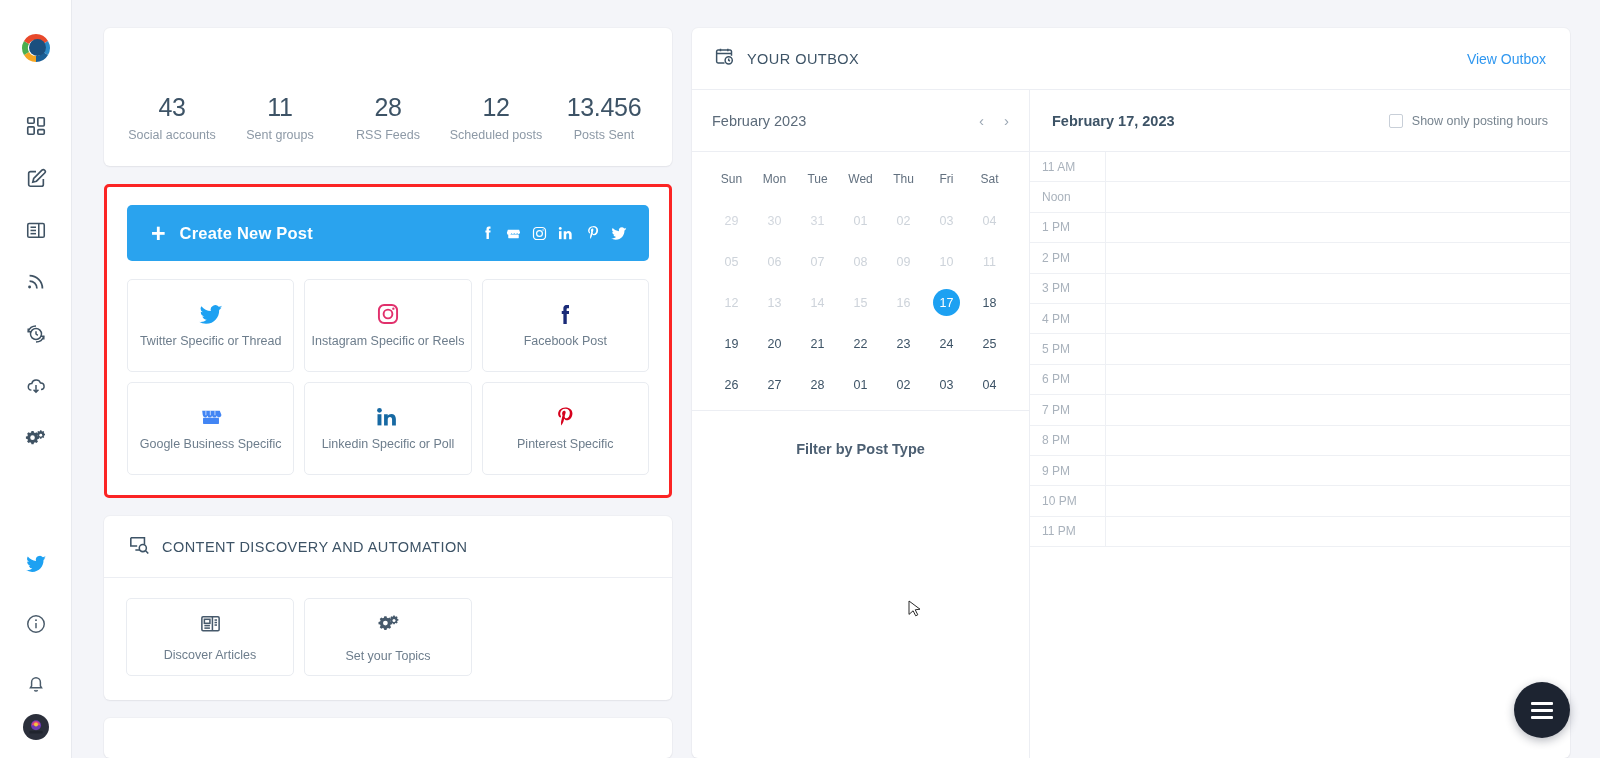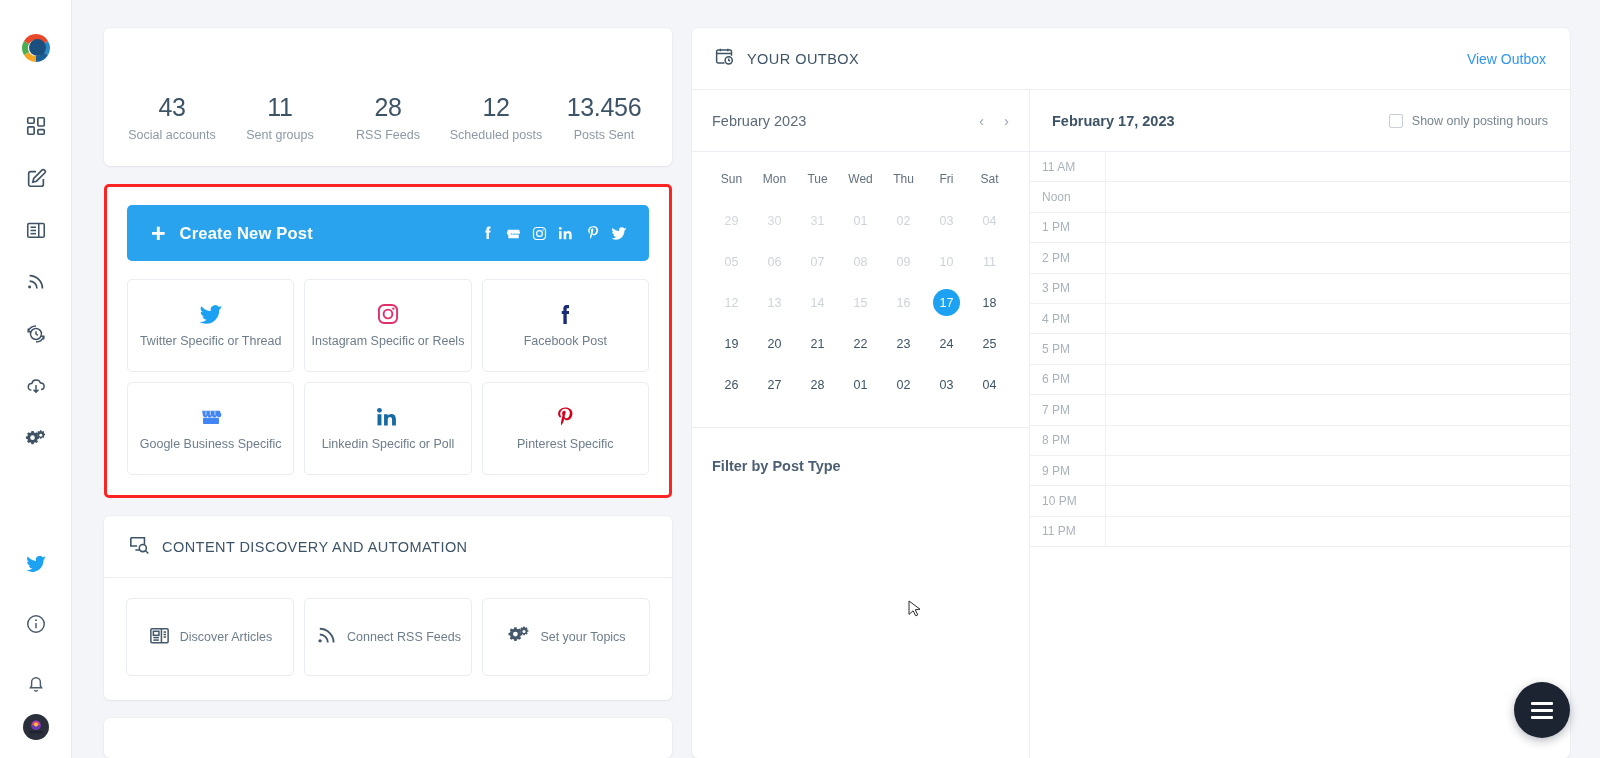--- a/index.html
+++ b/index.html
@@ -80,21 +80,21 @@
   .tile-ico { height: 22px; display: flex; align-items: center; justify-content: center; }
   .tile-lbl { font-size: 12.5px; color: #6d7d8c; }
 
   
   .cd-head { height: 62px; display: flex; align-items: center; gap: 12px;
     padding: 0 24px; border-bottom: 1px solid #eceef3; }
   .cd-title { font-size: 14.5px; color: #3d5366; letter-spacing: .45px; }
   .cd-body { padding: 20px 22px 24px 22px; }
   .cd-grid { display: grid; grid-template-columns: repeat(3, 1fr); gap: 10px; }
   .cd-tile { border: 1px solid #e9ecf1; border-radius: 5px; height: 78px;
-    display: flex; flex-direction: row; align-items: center; justify-content: center;
+    display: flex; flex-direction: column; align-items: center; justify-content: center;
     gap: 9px; cursor: pointer; color: #42566a; }
   .cd-tile-lbl { font-size: 12.5px; color: #6d7d8c; }
 
   .stub-card { height: 40px; flex: 0 0 40px; }
 
   
   .outbox { background:#fff; border-radius: 6px; height: 730px;
     box-shadow: 0 1px 2px rgba(30,40,60,.06), 0 0 0 1px rgba(30,40,60,.025);
     display: flex; flex-direction: column; overflow: hidden; }
   .ob-head { height: 62px; display: flex; align-items: center; justify-content: space-between;
@@ -113,21 +113,21 @@
   .cal-grid { padding: 14px 18px 0 18px; }
   .cal-row { display: grid; grid-template-columns: repeat(7, 1fr); }
   .cal-dow { font-size: 12px; color: #62707f; text-align: center; padding: 6px 0 14px 0; }
   .cal-day { font-size: 12.5px; text-align: center; height: 41px;
     display: flex; align-items: center; justify-content: center; cursor: pointer; }
   .cal-day.out { color: #d2d7de; }
   .cal-day.dim { color: #cdd3da; }
   .cal-day.on { color: #3d5366; }
   .cal-day .pill { width: 27px; height: 27px; border-radius: 50%; background: #1da1f2; color:#fff;
     display: flex; align-items: center; justify-content: center; font-size: 12.5px; }
-  .filter-sec { border-top: 1px solid #eceef3; margin-top: 22px; padding: 30px 20px 0 20px; }
+  .filter-sec { border-top: 1px solid #eceef3; margin-top: 5px; padding: 30px 20px 0 20px; text-align: center; }
   .filter-title { font-size: 14.5px; font-weight: bold; color: #4c5f72; }
 
   .day-col { flex: 1; display: flex; flex-direction: column; }
   .day-head { height: 62px; display: flex; align-items: center; justify-content: space-between;
     padding: 0 22px 0 22px; border-bottom: 1px solid #eceef3; }
   .day-date { font-size: 14.5px; font-weight: bold; color: #3d5366; }
   .day-chk { display: flex; align-items: center; gap: 9px; cursor: pointer; }
   .chkbox { width: 14px; height: 14px; border: 1px solid #c8cfd8; border-radius: 2px; background:#fff; }
   .chk-lbl { font-size: 12.5px; color: #77848f; }
   .slots { flex: 1; }
@@ -405,30 +405,20 @@
                   <line x1="14" y1="5" x2="14" y2="19.5"></line>
                   <rect x="5.6" y="7.6" width="5.8" height="4.2"></rect>
                   <line x1="5.6" y1="14.2" x2="11.4" y2="14.2"></line>
                   <line x1="5.6" y1="16.8" x2="11.4" y2="16.8"></line>
                   <line x1="16.2" y1="8.4" x2="18.8" y2="8.4"></line>
                   <line x1="16.2" y1="11" x2="18.8" y2="11"></line>
                   <line x1="16.2" y1="13.6" x2="18.8" y2="13.6"></line>
                 </svg>
               </span>
               <span class="cd-tile-lbl">Discover Articles</span>
-            </div>
-            <div class="cd-tile">
-              <span>
-                <svg width="23" height="23" viewBox="0 0 24 24" fill="none" stroke="#46596b" stroke-width="2">
-                  <circle cx="5.3" cy="17.6" r="1.8" fill="#46596b" stroke="none"></circle>
-                  <path d="M5 11a8.4 8.4 0 0 1 8.4 8.4"></path>
-                  <path d="M5 5a14.4 14.4 0 0 1 14.4 14.4"></path>
-                </svg>
-              </span>
-              <span class="cd-tile-lbl">Connect RSS Feeds</span>
             </div>
             <div class="cd-tile">
               <span>
                 <svg width="25" height="24" viewBox="0 0 24 24" fill="#46596b">
                   <path d="M10 4.2l.4 1.6a4.9 4.9 0 0 1 1.2.5l1.4-.9 1.6 1.6-.9 1.4c.2.4.4.8.5 1.2l1.6.4v2.2l-1.6.4a4.9 4.9 0 0 1-.5 1.2l.9 1.4-1.6 1.6-1.4-.9c-.4.2-.8.4-1.2.5L10 18h-2.2l-.4-1.6a4.9 4.9 0 0 1-1.2-.5l-1.4.9-1.6-1.6.9-1.4a4.9 4.9 0 0 1-.5-1.2L2 12.2V10l1.6-.4c.1-.4.3-.8.5-1.2l-.9-1.4L4.8 5.4l1.4.9c.4-.2.8-.4 1.2-.5L7.8 4.2z"></path>
                   <circle cx="8.9" cy="11.1" r="2.4" fill="#fff"></circle>
                   <path d="M18.2 3.4l.25 1 .8.33.9-.55 1 1-.55.9.33.8 1 .25v1.4l-1 .25-.33.8.55.9-1 1-.9-.55-.8.33-.25 1h-1.4l-.25-1-.8-.33-.9.55-1-1 .55-.9-.33-.8-1-.25v-1.4l1-.25.33-.8-.55-.9 1-1 .9.55.8-.33.25-1z"></path>
                   <circle cx="17.5" cy="8.6" r="1.5" fill="#fff"></circle>
                 </svg>
               </span>

